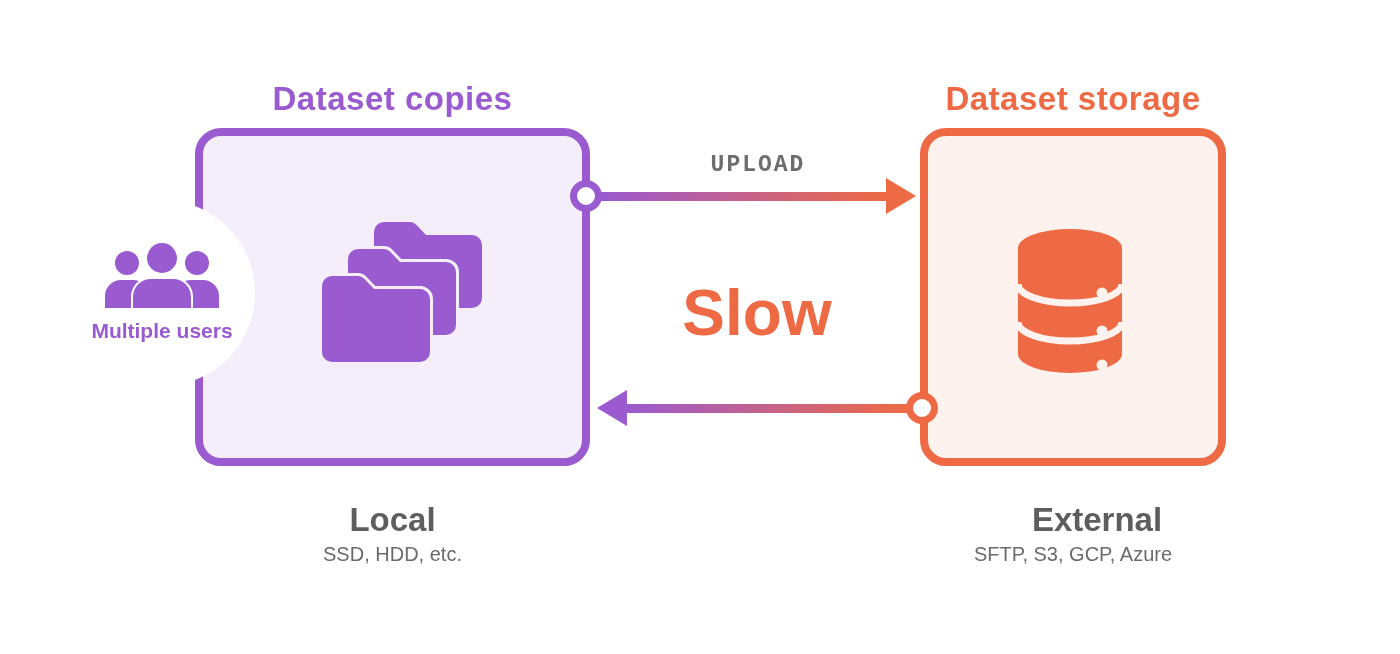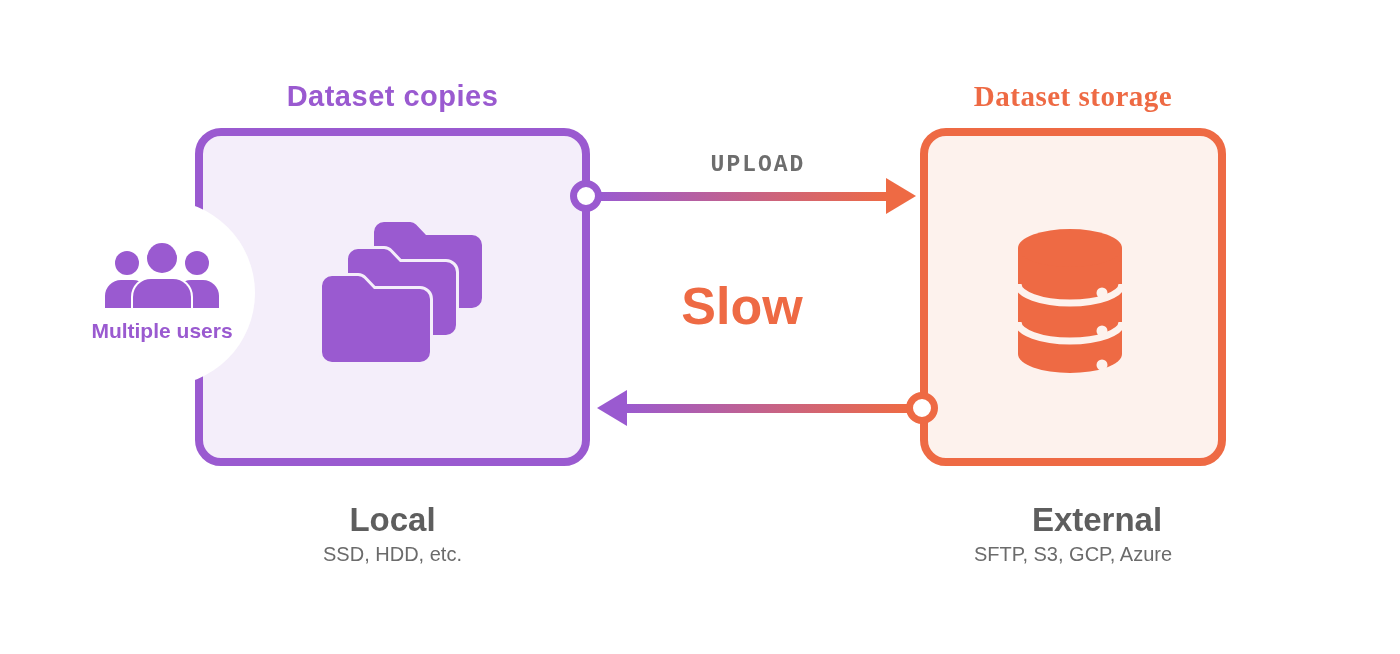--- a/index.html
+++ b/index.html
@@ -39,27 +39,27 @@
   .box-external {
     left:920px; top:128px; width:306px; height:338px;
     border:8px solid var(--orange);
     background:var(--orange-fill);
   }
 
   
   .box-title {
     position:absolute;
     text-align:center;
-    font-size:29px;
+    font-size:33px;
     font-weight:700;
     letter-spacing:0.5px;
     z-index:2;
   }
   .title-local  { left:195px; top:80px; width:395px; color:var(--purple); }
-  .title-external { left:920px; top:80px; width:306px; color:var(--orange);font-family:Liberation Serif, serif; }
+  .title-external { left:920px; top:80px; width:306px; color:var(--orange); }
 
   
   .users-badge {
     position:absolute;
     left:69px; top:200px; width:186px; height:186px;
     background:var(--white);
     border-radius:50%;
     z-index:2;
     display:flex; flex-direction:column; align-items:center;
   }
@@ -124,23 +124,23 @@
     font-weight:700;
     letter-spacing:2px;
     color:var(--label-gray);
     z-index:3;
   }
   .label-upload   { left:608px; top:152px;font-family:Liberation Mono, monospace; }
   .label-download { left:610px; top:424px; }
 
   .speed-label {
     position:absolute;
-    left:592px; top:276px; width:300px;
-    text-align:center;
-    font-size:52px;
+    left:607px; top:276px; width:300px;
+    text-align:center;
+    font-size:64px;
     font-weight:700;
     color:var(--orange);
     z-index:3;
   }
 
   
   .caption {
     position:absolute;
     text-align:center;
     font-size:33px;

